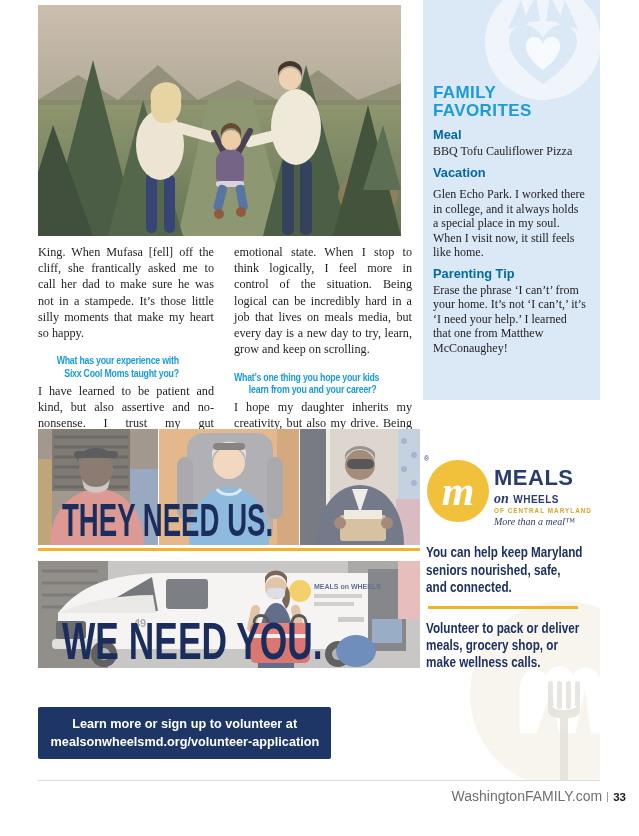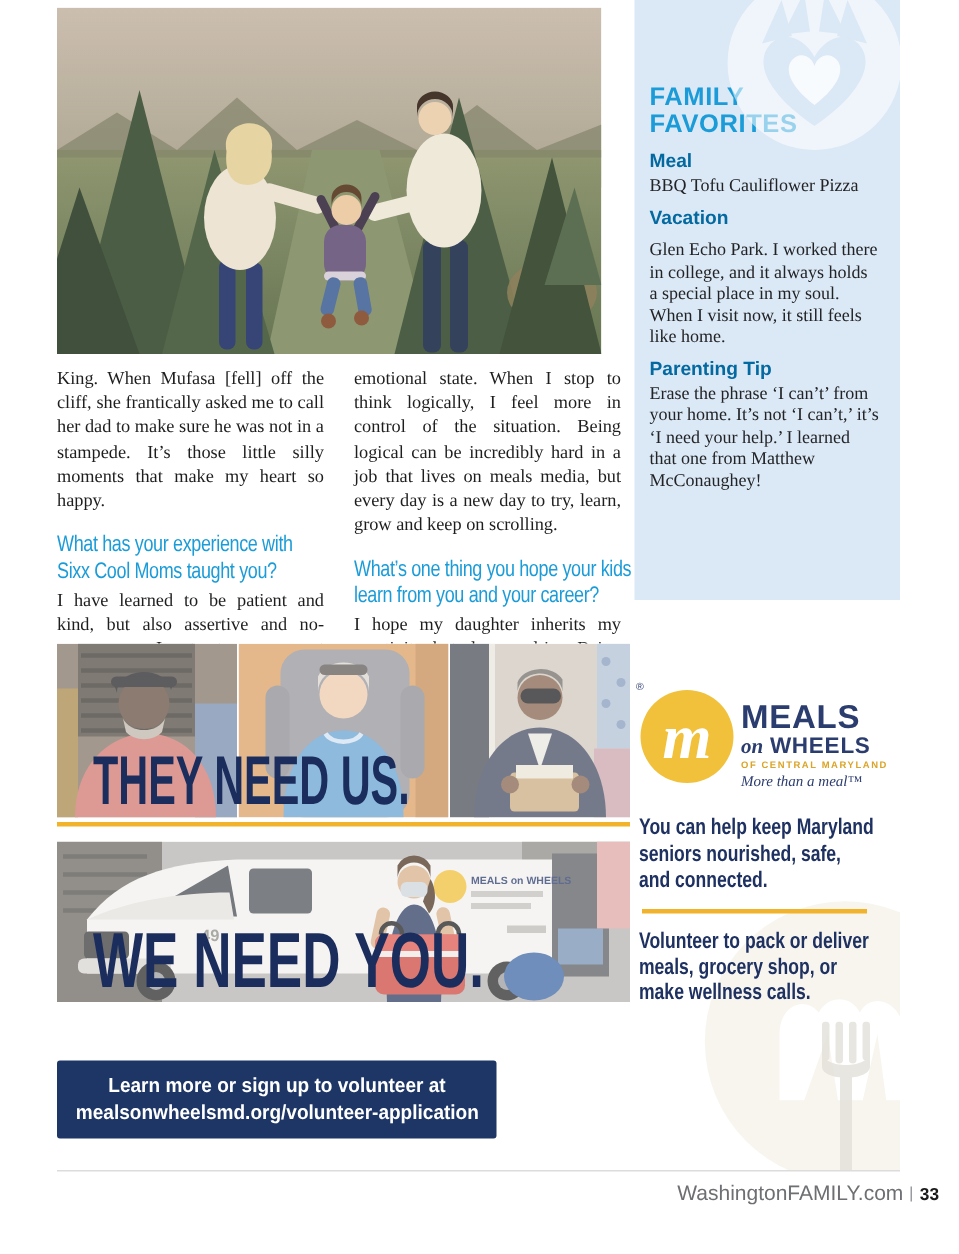--- a/index.html
+++ b/index.html
@@ -6,35 +6,35 @@
   body{width:639px;height:836px;position:relative;overflow:hidden;
        font-family:"Liberation Sans",sans-serif;-webkit-font-smoothing:antialiased;}
   .page{position:absolute;inset:0;background:#fff;}
 
   
   .family-photo{position:absolute;left:38px;top:5px;width:363px;height:231px;overflow:hidden;}
   .family-photo svg{display:block;width:100%;height:100%;}
 
   
   .sidebar{position:absolute;left:423px;top:0;width:177px;height:400px;background:#dbe8f5;
-           box-sizing:border-box;padding:56px 14px 0 10px;overflow:hidden;}
+           box-sizing:border-box;padding:84px 14px 0 10px;overflow:hidden;}
   .wm-hands{position:absolute;left:60px;top:-18px;width:120px;height:120px;}
   .fav-title{color:#1b9cd8;font-weight:bold;font-size:17px;line-height:1.04;letter-spacing:.4px;margin:0 0 9px;}
   .fav-title span{display:block;}
   .fav-item{margin-bottom:7px;}
   .fav-label{color:#0369a1;font-weight:bold;font-size:12.8px;line-height:1.15;margin:0 0 1px;}
   .fav-text{font-family:"Liberation Serif",serif;font-size:12px;line-height:1.21;color:#222326;margin:0;}
 
   
   .article{position:absolute;left:38px;top:244px;width:374px;display:flex;gap:20px;}
   .article .col{width:178px;}
   .body-p{font-family:"Liberation Serif",serif;font-size:12.2px;line-height:1.33;color:#1e1e1f;
           text-align:justify;margin:0;}
-  .q-heading{color:#1b9cd8;font-weight:normal;font-size:15px;letter-spacing:-.3px;line-height:1.15;
-             margin:13px 0 3px;}
+  .q-heading{color:#1b9cd8;font-weight:bold;font-size:11px;letter-spacing:-.3px;line-height:1.15;
+             margin:13px 0 3px;text-align:right;}
   .q-heading span{display:block;white-space:nowrap;transform:scaleX(.8);transform-origin:left top;}
   .end-mark{color:#8e9398;font-size:9px;font-family:"Liberation Sans",sans-serif;}
 
   
   .ad{position:absolute;left:38px;top:429px;width:562px;height:351px;background:#fff;
       border-bottom:1px solid #dcdcdc;overflow:hidden;}
   .ad-wm-circle{position:absolute;left:428px;top:168px;width:195px;height:195px;opacity:.5;}
   .ad-wm-fork{position:absolute;left:508px;top:252px;width:36px;height:112px;opacity:.8;}
 
   .ad-photos{position:absolute;left:0;top:0;width:382px;height:116px;display:flex;gap:1px;}
@@ -51,21 +51,21 @@
              white-space:nowrap;transform:scaleX(.68);transform-origin:left top;}
 
   .ad-right{position:absolute;left:388px;top:30px;width:176px;}
   .logo-row{display:flex;align-items:flex-start;position:relative;}
   .logo-circle{width:64px;height:64px;flex:0 0 64px;}
   .reg-mark{position:absolute;left:-2px;top:-4px;font-size:7px;color:#2b3c6e;}
   .logo-text{margin-left:4px;padding-top:8px;line-height:1;}
   .lt-meals{color:#2b3c6e;font-weight:bold;font-size:22px;letter-spacing:.5px;line-height:1;}
   .lt-row2{color:#2b3c6e;line-height:1;margin-top:1px;white-space:nowrap;}
   .lt-on{font-family:"Liberation Serif",serif;font-style:italic;font-weight:bold;font-size:14px;}
-  .lt-wheels{font-weight:bold;font-size:15px;letter-spacing:.5px;}
+  .lt-wheels{font-weight:bold;font-size:10px;letter-spacing:.5px;}
   .lt-sub{color:#dba428;font-weight:bold;font-size:6.3px;letter-spacing:1.05px;margin-top:2px;white-space:nowrap;}
   .lt-tag{color:#2b3c6e;font-family:"Liberation Serif",serif;font-style:italic;font-size:10px;margin-top:3px;white-space:nowrap;}
 
   .pitch{color:#1e3161;font-weight:bold;font-size:15px;line-height:1.15;margin:0;}
   .pitch span{display:block;white-space:nowrap;transform:scaleX(.78);transform-origin:left top;}
   .pitch1{margin-top:16px;}
   .gold-divider{width:150px;height:2.5px;background:#f1b32b;margin:11px 0 10px 2px;}
 
   .cta{position:absolute;left:0;top:278px;width:293px;height:52px;background:#1d3666;color:#fff;
        display:flex;flex-direction:column;align-items:center;justify-content:center;border-radius:2px;}

